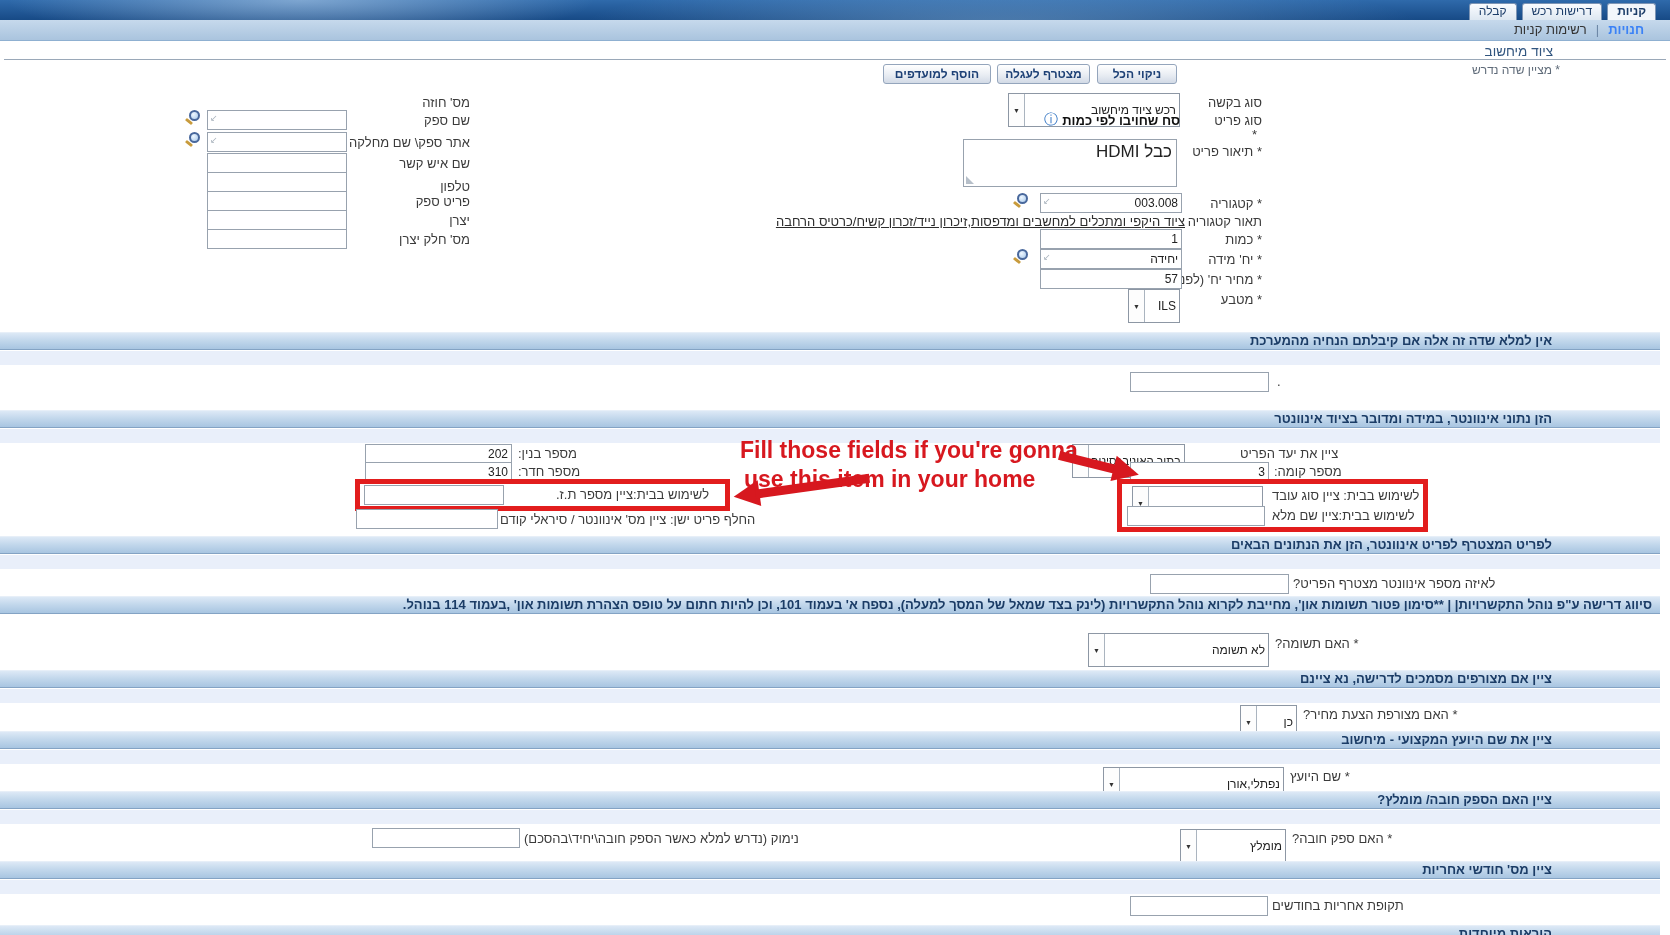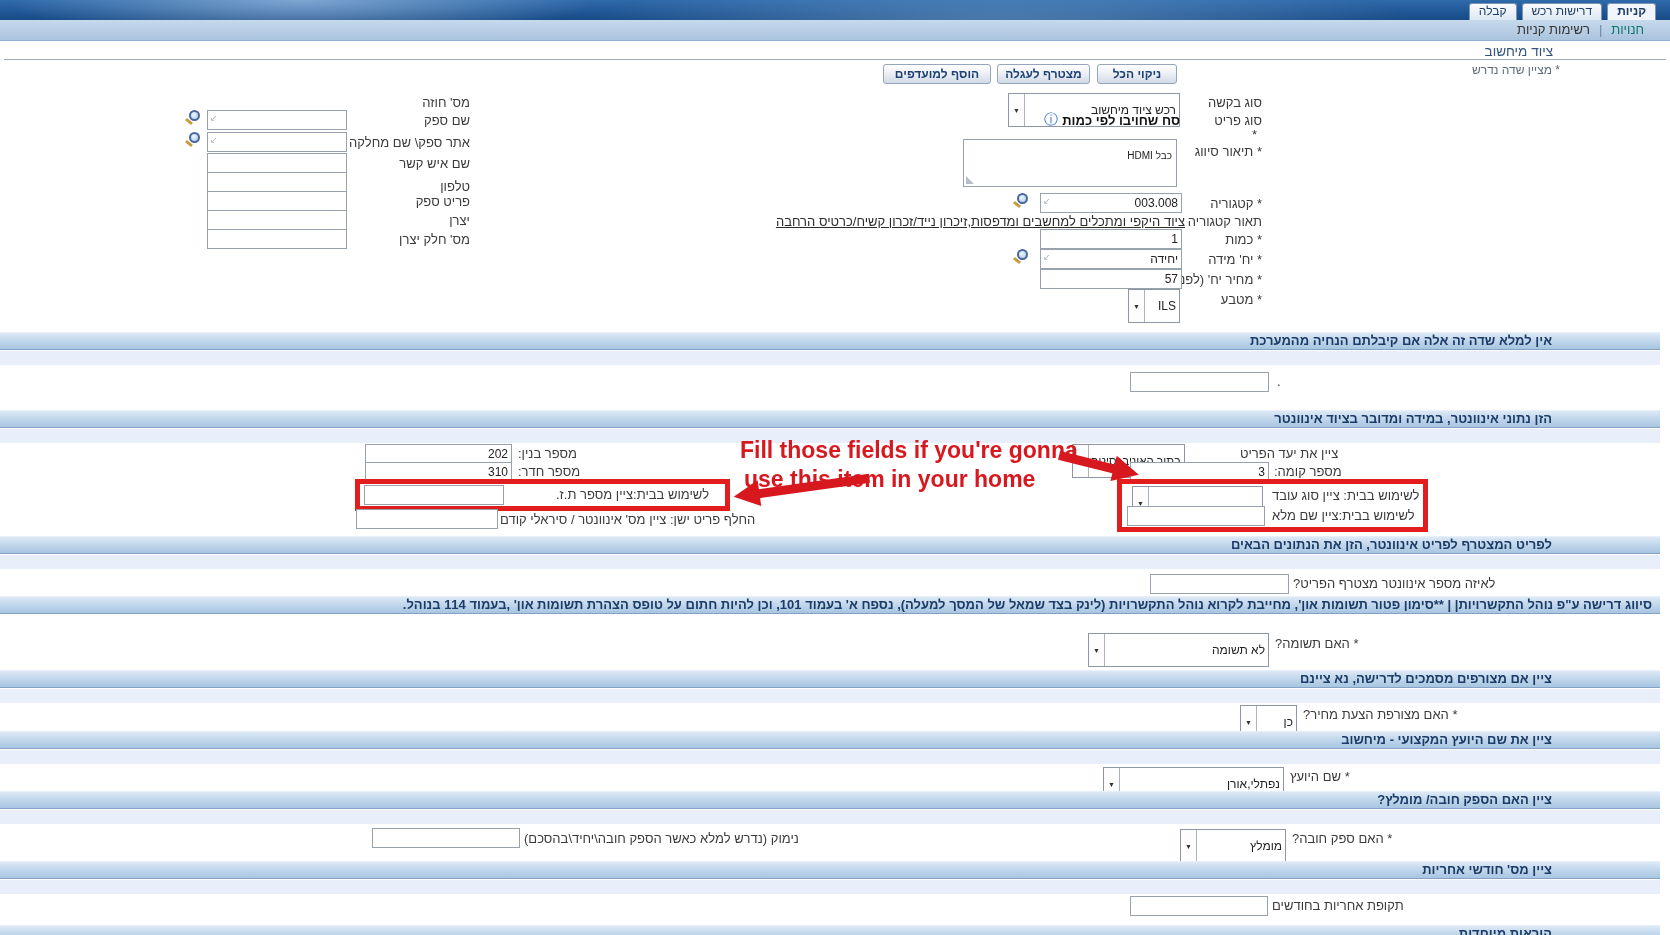--- a/index.html
+++ b/index.html
@@ -12,37 +12,37 @@
       radial-gradient(ellipse 600px 70px at 60% 130%, rgba(150,190,225,.45), rgba(150,190,225,0) 70%),
       linear-gradient(180deg,#2f6aab,#174a86);}
   .navbar{position:absolute;left:0;top:20px;width:1670px;height:20px;
     background:linear-gradient(180deg,#c6d9ec,#aac4de);border-bottom:1px solid #8fb0d1;}
   .tabs{position:absolute;top:3px;right:14px;display:flex;gap:5px;height:17px;align-items:flex-end;}
   .tab{height:17px;box-sizing:border-box;border:1px solid #7d95b5;border-bottom:none;border-radius:3px 3px 0 0;
     background:linear-gradient(180deg,#fafcff,#dde7f1);color:#1c3d69;font-size:12px;line-height:15px;padding:0 9px;
     white-space:nowrap;cursor:pointer;}
   .tab.active{background:#f2f6fb;font-weight:700;}
   .crumbs{position:absolute;top:22px;right:26px;display:flex;gap:9px;font-size:13px;align-items:center;}
-  .crumb-main{color:#0f766e;font-weight:400;cursor:pointer;}
+  .crumb-main{color:#3b82f6;font-weight:700;cursor:pointer;}
   .crumb-sep{color:#6c86a5;}
   .crumb-link{color:#333;cursor:pointer;}
   .page-title{position:absolute;top:44px;right:117px;font-size:13.5px;color:#31557f;margin-left:6px;}
   .hr{position:absolute;top:59px;left:4px;width:1662px;border-top:1px solid #9aa8b8;height:0;}
   .req-note{position:absolute;top:63px;right:110px;font-size:12px;color:#5f6b79;}
   .btn{position:absolute;height:20px;box-sizing:border-box;border:1px solid #94a5bc;border-radius:3px;
     background:linear-gradient(180deg,#ffffff,#e9edf3 55%,#d2dae6);color:#1e4176;font-weight:700;font-size:12px;
     line-height:17px;padding:0 4px;text-align:center;cursor:pointer;font-family:inherit;}
   .inp{position:absolute;border:1px solid #98a2ae;background:#fff;height:14px;font-size:12px;
     font-family:inherit;padding:2px 3px;text-align:right;color:#222;}
   .sel{position:absolute;display:flex;border:1px solid #8d97a4;background:#fff;height:34px;box-sizing:border-box;
     align-items:center;cursor:pointer;}
   .sel-txt{flex:1;font-size:12px;padding:0 3px;white-space:nowrap;overflow:hidden;text-align:right;color:#222;}
   .sel-btn{width:15px;align-self:stretch;border-right:1px solid #aab4bf;display:flex;align-items:center;
     justify-content:center;font-size:7px;color:#333;background:#fdfdfd;}
-  .ta{position:absolute;border:1px solid #98a2ae;background:#fff;font-size:10px;padding:10px 4px;
+  .ta{position:absolute;border:1px solid #98a2ae;background:#fff;font-size:17px;padding:2px 4px;
     box-sizing:border-box;text-align:right;color:#222;}
   .ta-corner{position:absolute;width:0;height:0;border-bottom:8px solid #b6bfc9;border-right:8px solid transparent;
     left:2px;bottom:2px;}
   .lov{position:absolute;font-size:9px;color:#a8b2bc;pointer-events:none;}
   .mag{position:absolute;width:17px;height:17px;cursor:pointer;}
   .mag::before{content:"";position:absolute;left:5px;top:1px;width:7px;height:7px;border:2px solid #49689c;
     border-radius:50%;background:radial-gradient(circle at 35% 35%, #eef7ff, #a8c8ea);}
   .mag::after{content:"";position:absolute;left:1px;top:11px;width:8px;height:3px;background:#c89b3c;
     border-radius:1px;transform:rotate(38deg);}
   .info-ic{position:absolute;font-size:14px;color:#2a6fc0;line-height:14px;cursor:pointer;}
@@ -96,21 +96,21 @@
   <div class="sel" style="left:1008px;top:93px;width:172px;">
     <span class="sel-txt">רכש ציוד מיחשוב</span>
     <span class="sel-btn">▼</span>
   </div>
 
   <span class="lbl" style="right:408px;top:113px;">סוג פריט</span>
   <span class="lbl bold-val" style="right:490px;top:113px;">סח שחויבו לפי כמות</span>
   <span class="info-ic" style="left:1044px;top:112px;">ⓘ</span>
   <span class="lbl" style="right:413px;top:127px;">*</span>
 
-  <span class="lbl" style="right:408px;top:144px;">* תיאור סיווג</span>
+  <span class="lbl" style="right:408px;top:144px;">* תיאור פריט</span>
   <div class="ta" style="left:963px;top:139px;width:214px;height:48px;">
     <span>כבל HDMI</span>
     <span class="ta-corner"></span>
   </div>
 
   <span class="lbl" style="right:408px;top:196px;">* קטגוריה</span>
   <input class="inp num" style="left: 1040px; top: 193px; width: 134px;" value="003.008">
   <span class="lov" style="left:1043px;top:196px;">↙</span>
   <span class="mag" style="left:1012px;top:192px;"></span>
 

